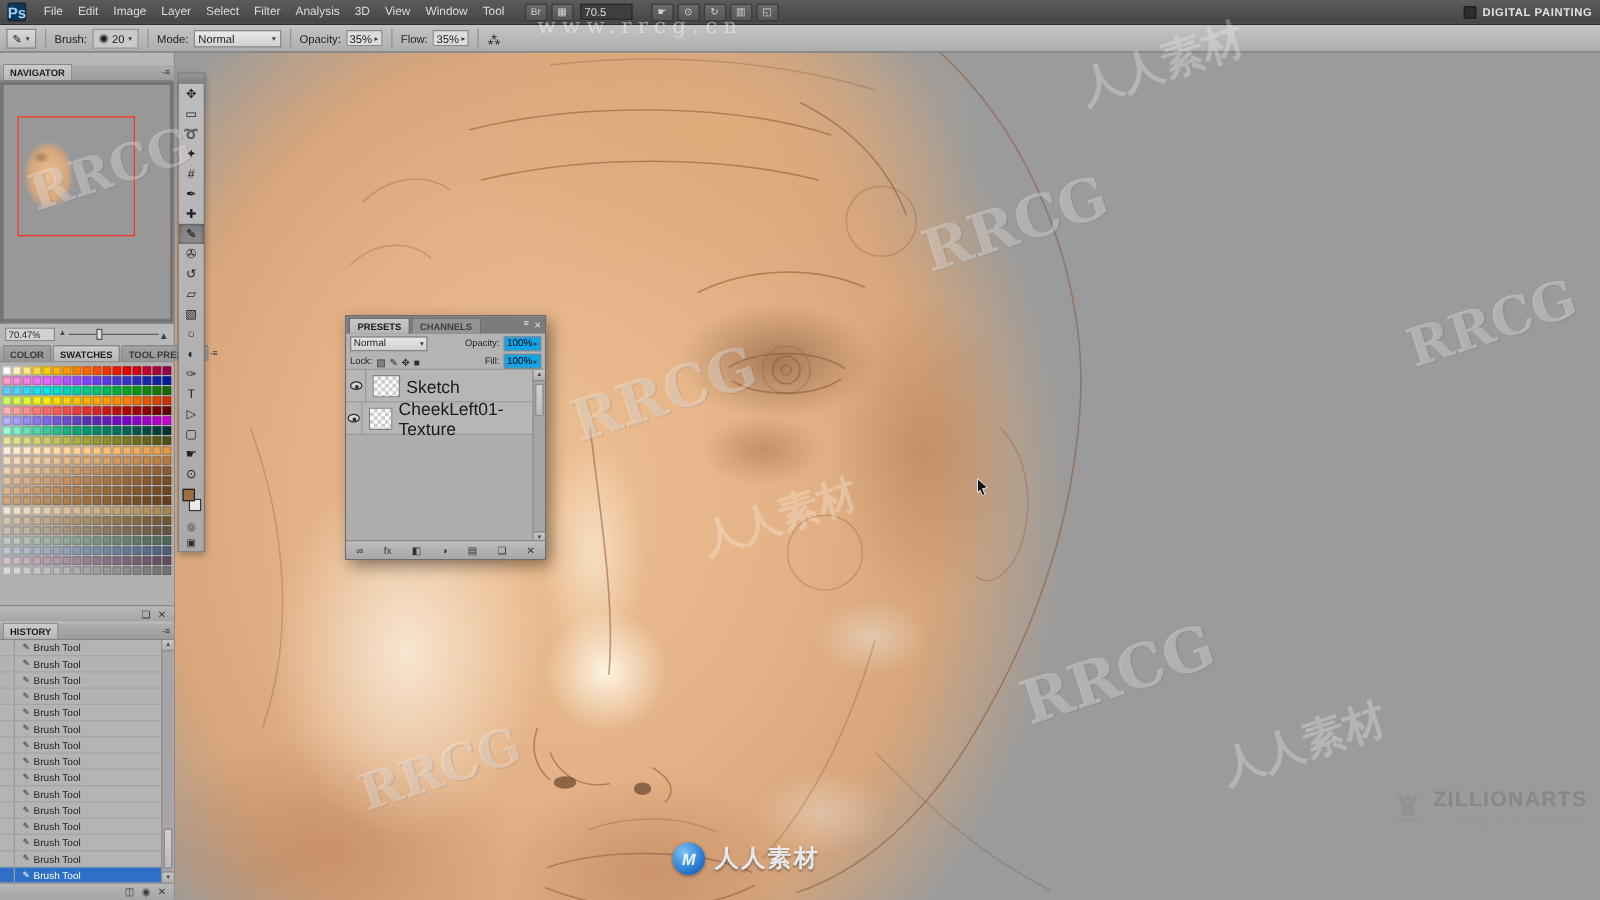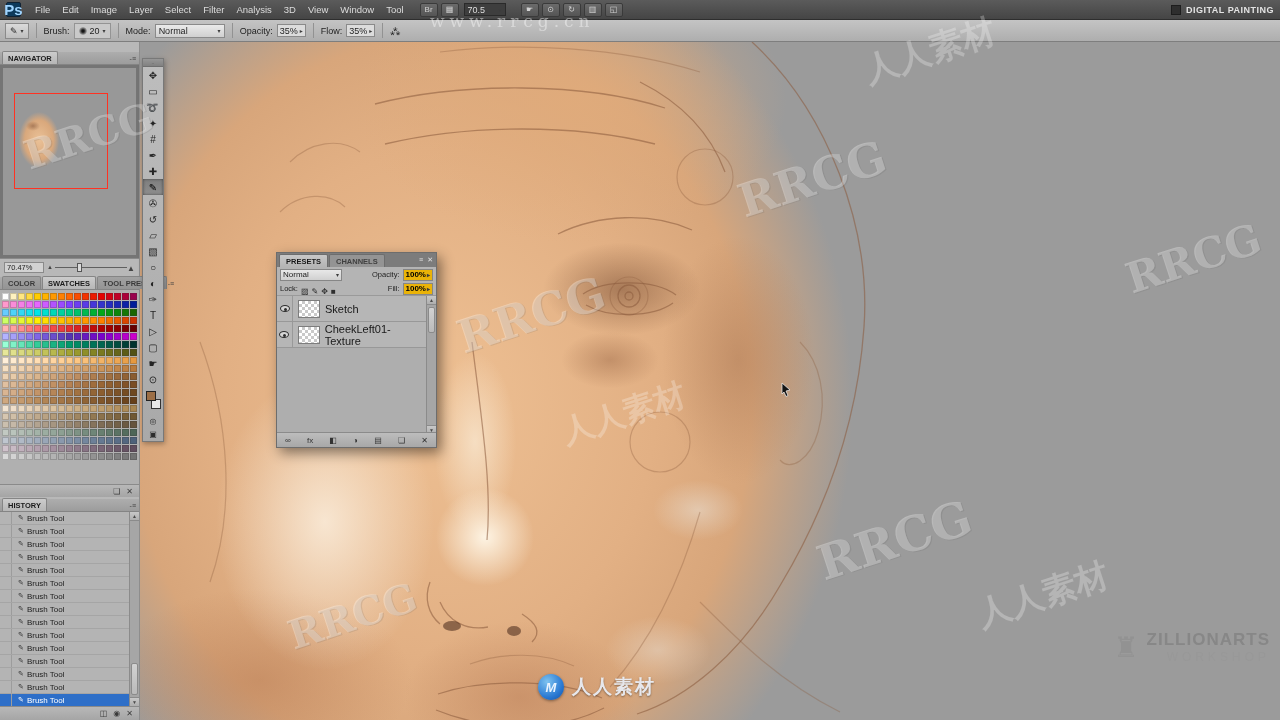--- a/index.html
+++ b/index.html
@@ -3,21 +3,21 @@
 <meta charset="utf-8">
 <style>
   * { margin:0; padding:0; box-sizing:border-box; }
   body { font-family:"Liberation Sans", sans-serif; background:#2b2b2b; }
   #screen { position:relative; width:1280px; height:720px; background:#9b9b9b; overflow:hidden; }
 
   
   #menubar { position:absolute; top:0; left:0; right:0; height:20px; z-index:30;
     background:linear-gradient(#5b5b5b,#454545); border-bottom:1px solid #2e2e2e;
     display:flex; align-items:center; padding:0 6px; }
-  .ps-logo { width:15px; height:15px; background:#0d3a5c; color:#9fd4ff; font-size:15px; font-weight:bold;
+  .ps-logo { width:15px; height:15px; background:#0d3a5c; color:#9fd4ff; font-size:12px; font-weight:bold;
     display:flex; align-items:center; justify-content:center; border-radius:2px; margin-right:8px; border:1px solid #123; }
   #menu-items { display:flex; }
   .menu-item { color:#dcdcdc; font-size:9.5px; padding:0 6px; line-height:20px; white-space:nowrap; }
   .appbar { display:flex; align-items:center; gap:3px; margin-left:10px; }
   .abtn { min-width:18px; height:14px; padding:0 2px; color:#d3d3d3; font-size:8px;
     border:1px solid #3a3a3a; background:linear-gradient(#6b6b6b,#555); border-radius:2px;
     display:flex; align-items:center; justify-content:center; }
   .zoom-box { width:42px; height:13px; background:#3e3e3e; border:1px solid #2a2a2a; color:#ddd; font-size:9px;
     display:flex; align-items:center; justify-content:space-between; padding:0 3px; margin:0 5px; }
   .right-label { margin-left:auto; display:flex; align-items:center; gap:5px; color:#e3e3e3;
@@ -129,36 +129,36 @@
   .lp-tabs { height:14px; background:#7c7c7c; display:flex; align-items:flex-end; padding-left:2px; }
   .lp-tab { font-size:7.5px; font-weight:bold; color:#404040; background:#949494; padding:2px 6px 1px;
     border:1px solid #6d6d6d; border-bottom:none; border-radius:2px 2px 0 0; margin-right:1px; }
   .lp-tab.active { background:linear-gradient(#c8c8c8,#b4b4b4); color:#191919; }
   .lp-winbtns { margin-left:auto; margin-right:3px; display:flex; gap:4px; align-self:center; }
   .lp-winbtns span { font-size:7px; color:#e0e0e0; }
   .lp-controls { height:15px; display:flex; align-items:center; gap:3px; padding:0 3px; background:#b4b4b4; }
   .select-box { width:62px; height:12px; background:linear-gradient(#e8e8e8,#d0d0d0); border:1px solid #868686;
     font-size:8px; display:flex; align-items:center; justify-content:space-between; padding:0 2px; color:#1c1c1c; }
   .lbl { font-size:7.5px; color:#222; white-space:nowrap; }
-  .vb-sm { height:12px; background:#eab308; border:1px solid #868686; font-size:8px; display:flex; align-items:center; gap:1px; padding:0 2px;font-weight:bold; }
+  .vb-sm { height:12px; background:#0ea5e9; border:1px solid #868686; font-size:8px; display:flex; align-items:center; gap:1px; padding:0 2px; }
   .lp-lock { height:14px; display:flex; align-items:center; gap:3px; padding:0 3px; background:#b4b4b4; border-bottom:1px solid #9a9a9a; }
   #lock-icons span { font-size:8px; margin-right:3px; color:#2f2f2f; }
   #layer-list { position:absolute; left:0; right:0; top:43px; height:138px; background:#aeaeae; overflow:hidden; }
   .layer-row { height:26px; display:flex; align-items:center; border-bottom:1px solid #989898;
     background:#b6b6b6; width:calc(100% - 10px); }
   .layer-row.selected { background:#2d6fc9; }
   .l-eye { width:16px; align-self:stretch; border-right:1px solid #999; display:flex; align-items:center; justify-content:center; }
   .eye { display:inline-block; width:10px; height:7px; border:1px solid #2d2d2d; border-radius:50%; background:#d6d6d6; position:relative; }
   .eye::after { content:""; position:absolute; left:3px; top:1.5px; width:3px; height:3px; background:#2d2d2d; border-radius:50%; }
   .l-thumb { width:22px; height:18px; margin:0 5px; }
   .checker { background-color:#fff;
     background-image:linear-gradient(45deg,#c9c9c9 25%,transparent 25%,transparent 75%,#c9c9c9 75%),
                      linear-gradient(45deg,#c9c9c9 25%,transparent 25%,transparent 75%,#c9c9c9 75%);
     background-size:6px 6px; background-position:0 0,3px 3px; border:1px solid #7d7d7d; }
-  .l-name { font-size:11px; color:#191919; }
+  .l-name { font-size:14px; color:#191919; }
   .layer-row.selected .l-name { color:#fff; }
   .lp-footer { position:absolute; left:0; right:0; bottom:0; height:15px;
     background:linear-gradient(#bdbdbd,#a8a8a8); border-top:1px solid #8b8b8b;
     display:flex; align-items:center; justify-content:space-between; padding:0 8px; }
   .lp-footer span { font-size:8px; color:#333; }
 
   
   #watermarks { position:absolute; inset:0; z-index:50; pointer-events:none; }
   .wm { position:absolute; transform:rotate(-18deg); font-weight:bold; white-space:nowrap; }
   .wm-en { font-family:"DejaVu Serif", serif; color:rgba(255,255,255,0.30); text-shadow:1px 1px 0 rgba(90,90,90,0.15); }

